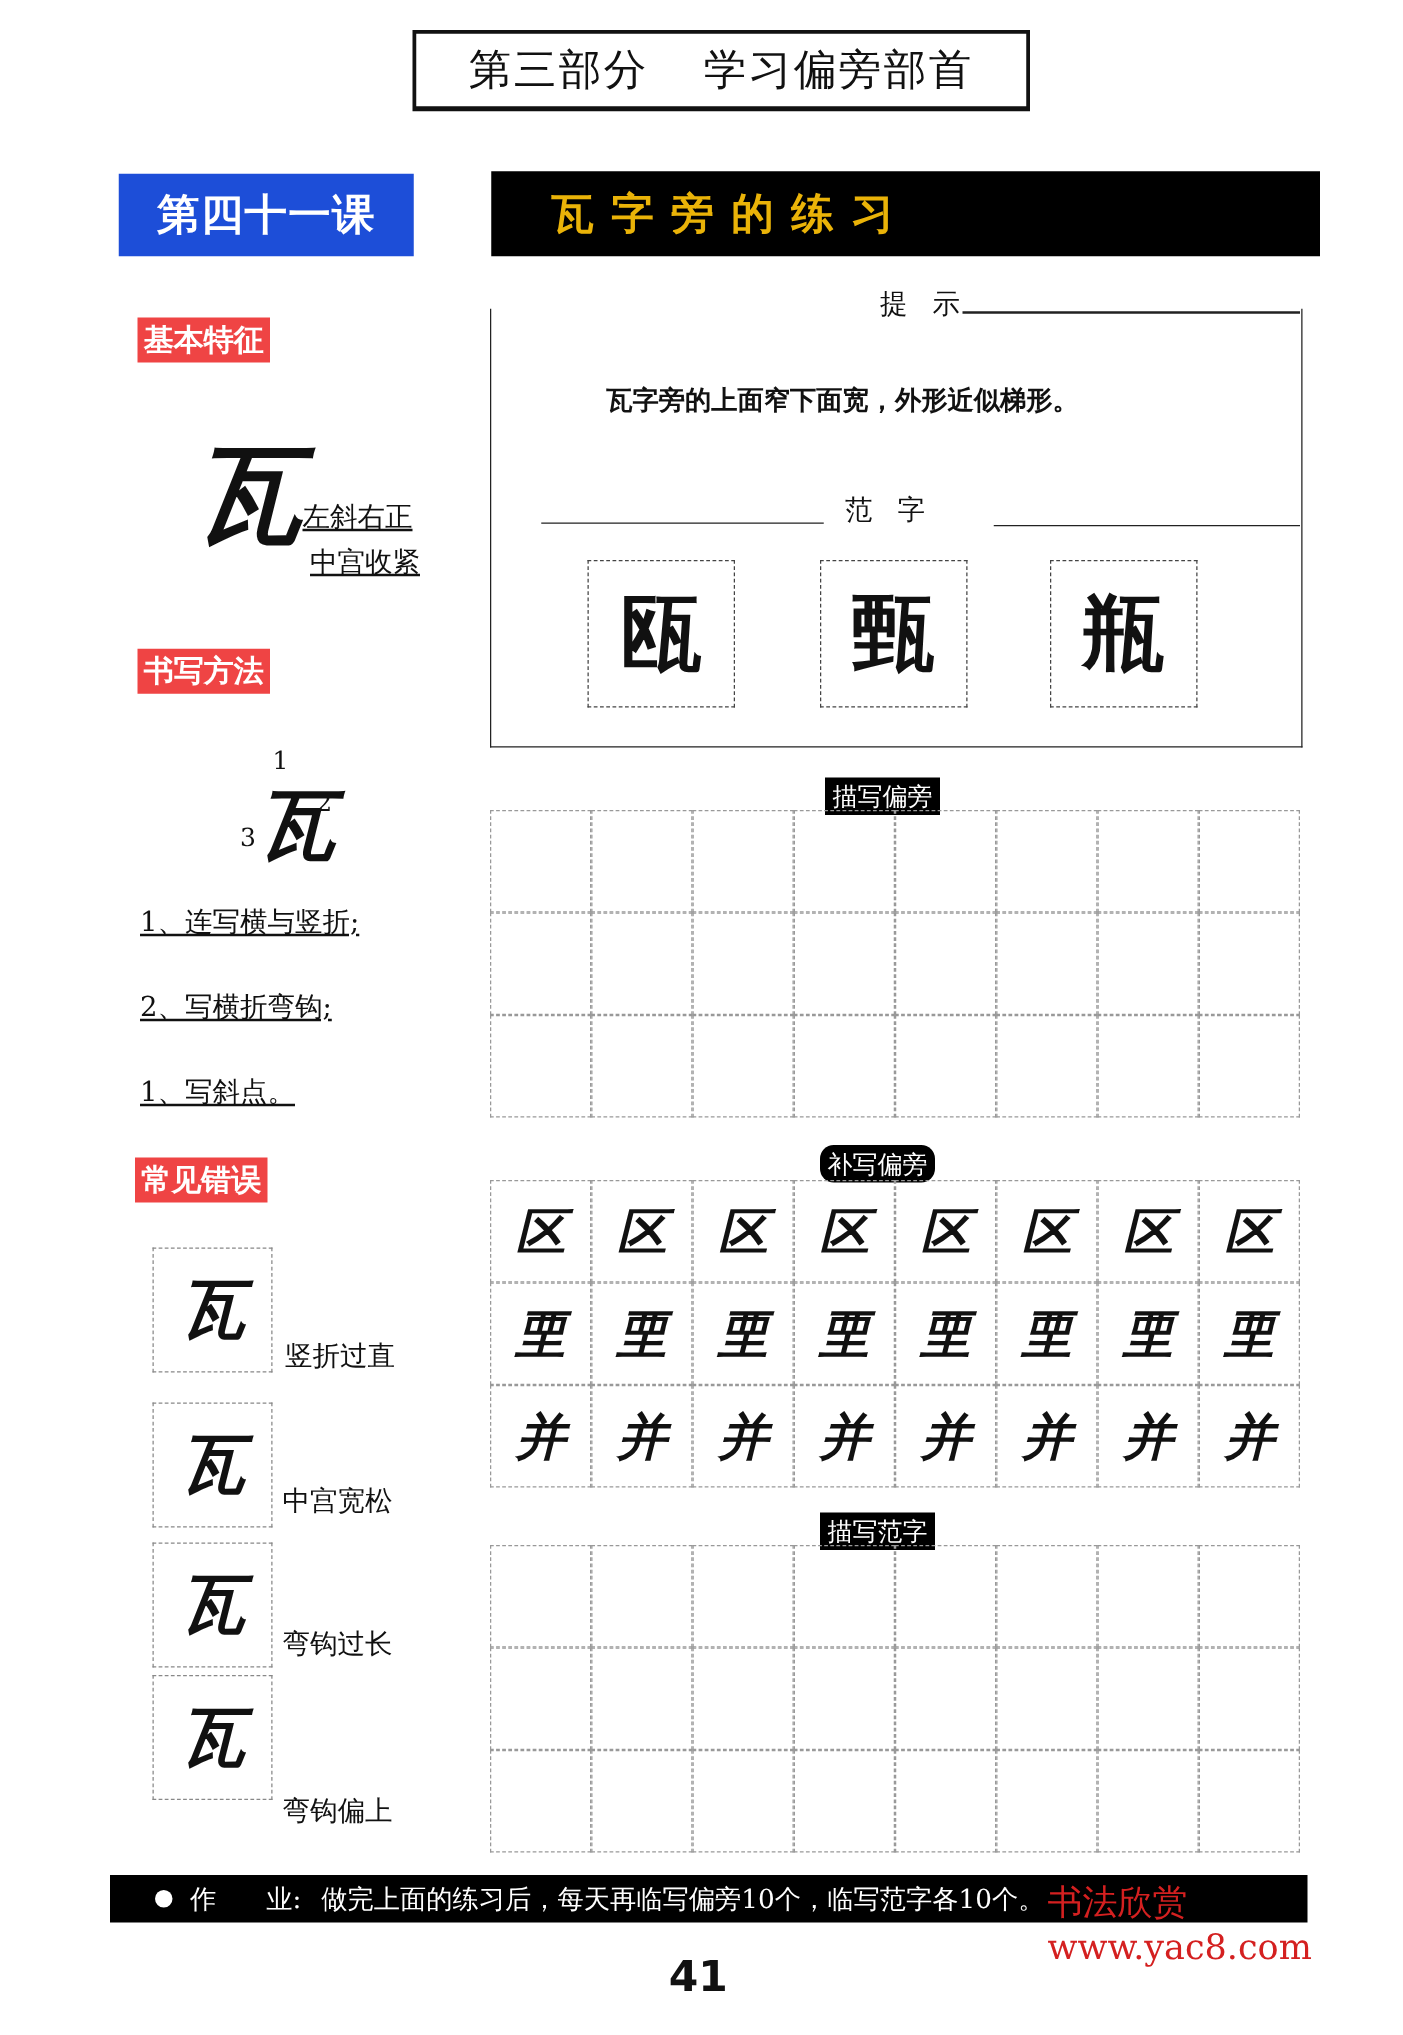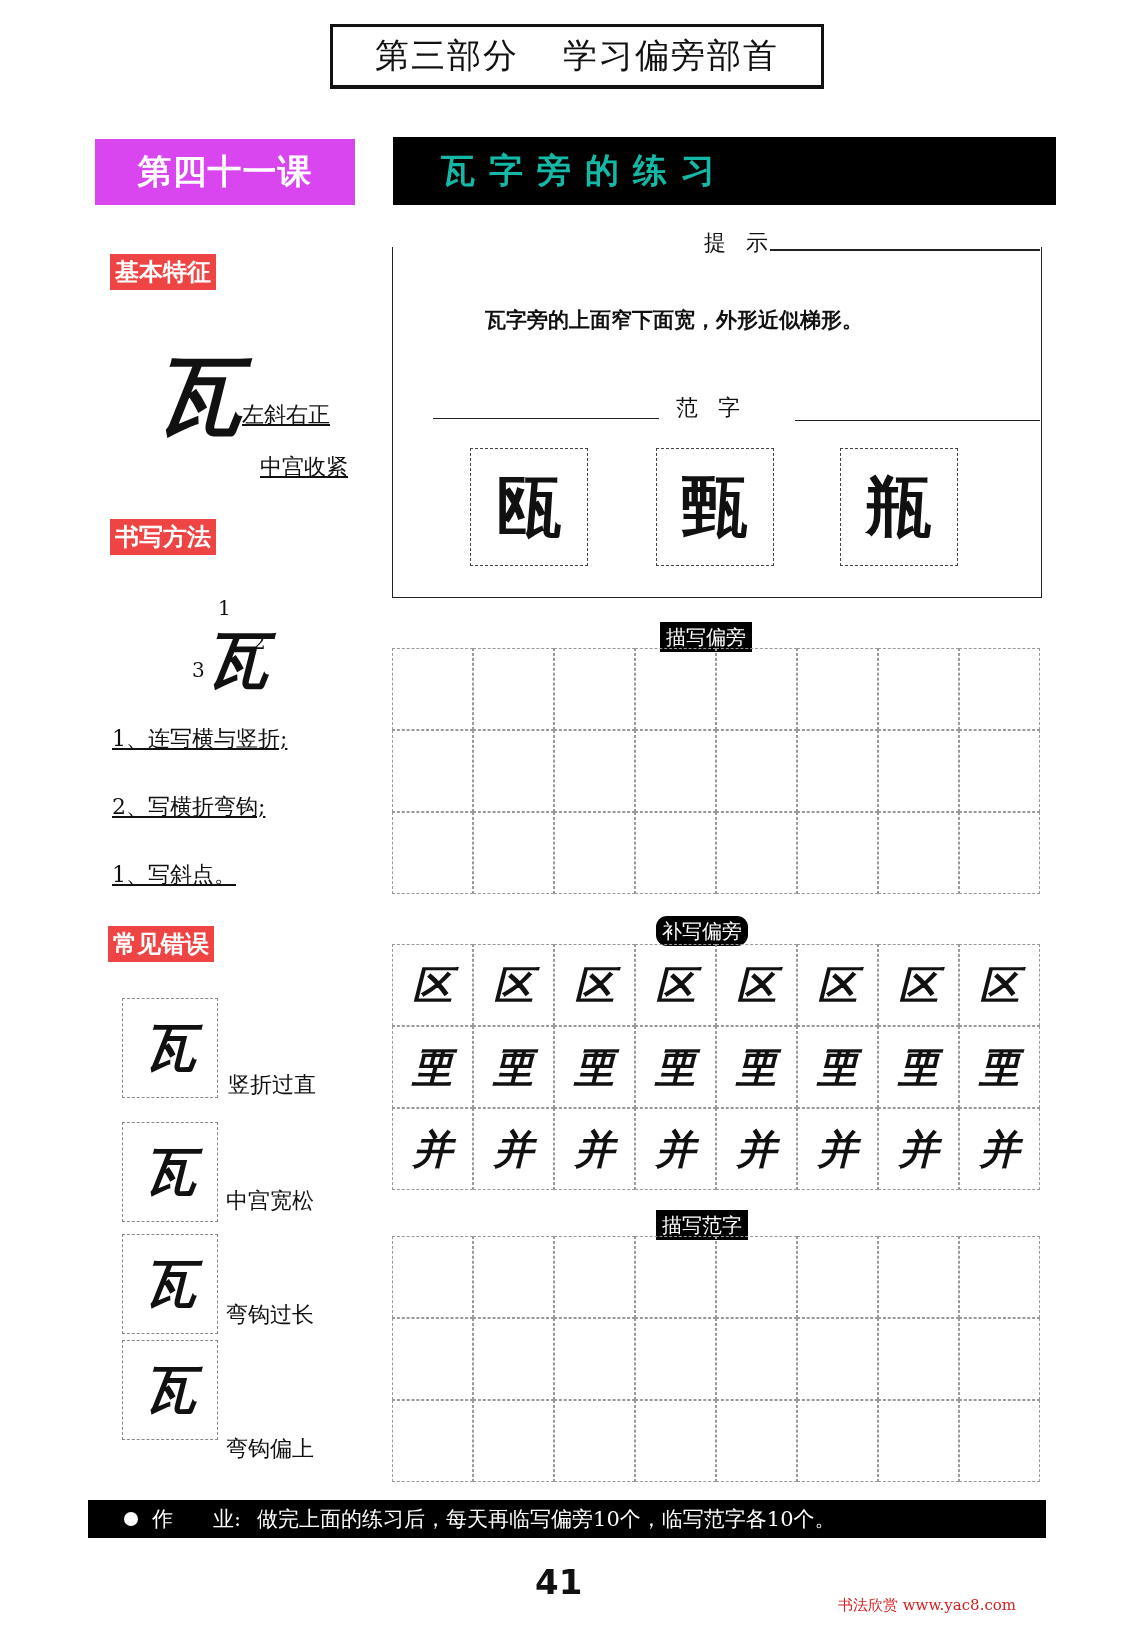--- a/index.html
+++ b/index.html
@@ -1,57 +1,57 @@
 <!DOCTYPE html>
 <html><head>
 <meta charset="utf-8">
 <style>
   html,body{margin:0;padding:0;background:#fff;}
   body{width:1122px;height:1628px;position:relative;overflow:hidden;font-family:"DejaVu Serif",serif;color:#111;}
   .abs{position:absolute;}
   .part-box{left:330px;top:24px;width:488px;height:58px;border:3px solid #111;border-bottom-width:4px;display:flex;align-items:center;justify-content:center;font-size:34px;letter-spacing:2px;font-family:"DejaVu Serif",serif;}
   .part-box span{margin:0 22px;}
-  .lesson-num{left:95px;top:139px;width:260px;height:66px;background:#d946ef;color:#fff;display:flex;align-items:center;justify-content:center;font-family:"DejaVu Sans",sans-serif;font-weight:bold;font-size:34px;letter-spacing:1px;}
-  .lesson-title{left:393px;top:137px;width:663px;height:68px;background:#000;color:#14b8a6;display:flex;align-items:center;padding-left:48px;box-sizing:border-box;font-family:"DejaVu Sans",sans-serif;font-weight:bold;font-size:34px;letter-spacing:14px;}
+  .lesson-num{left:95px;top:139px;width:236px;height:66px;background:#1d4ed8;color:#fff;display:flex;align-items:center;justify-content:center;font-family:"DejaVu Sans",sans-serif;font-weight:bold;font-size:34px;letter-spacing:1px;}
+  .lesson-title{left:393px;top:137px;width:663px;height:68px;background:#000;color:#eab308;display:flex;align-items:center;padding-left:48px;box-sizing:border-box;font-family:"DejaVu Sans",sans-serif;font-weight:bold;font-size:34px;letter-spacing:14px;}
   .tag{background:#ef4444;color:#fff;font-family:"DejaVu Sans",sans-serif;font-weight:bold;font-size:24px;padding:3px 5px;line-height:30px;}
   .big-char{font-family:"DejaVu Serif",serif;font-style:italic;font-weight:bold;}
   .note{font-size:22px;line-height:34px;text-decoration:underline;}
   .hint-frame{left:392px;top:247px;width:648px;height:350px;border-left:1px solid #222;border-right:1px solid #222;border-bottom:1px solid #222;}
   .hint-topline{left:770px;top:249px;width:270px;border-top:2px solid #222;}
   .hint-label{left:704px;top:228px;font-size:22px;letter-spacing:20px;}
   .hint-text{left:392px;top:306px;width:564px;text-align:center;font-size:21px;font-weight:bold;}
   .model-label{left:676px;top:393px;font-size:22px;letter-spacing:20px;}
   .model-line-l{left:433px;top:418px;width:226px;border-top:1px solid #222;}
   .model-line-r{left:795px;top:420px;width:245px;border-top:1px solid #222;}
   .model-box{top:448px;width:116px;height:116px;border:1px dashed #444;display:flex;align-items:center;justify-content:center;font-size:66px;font-family:"DejaVu Serif",serif;font-weight:bold;}
   .sec-label{background:#000;color:#fff;font-size:20px;padding:2px 6px;line-height:26px;}
   .grid{left:392px;width:648px;display:grid;grid-template-columns:repeat(8,1fr);}
   .cell{height:82px;border:1px dashed #999;box-sizing:border-box;display:flex;align-items:center;justify-content:center;font-size:40px;font-weight:bold;font-style:italic;}
   .homework{left:88px;top:1500px;width:958px;height:38px;background:#000;color:#fff;display:flex;align-items:center;font-size:21px;padding-left:36px;box-sizing:border-box;}
   .bullet{width:14px;height:14px;border-radius:50%;background:#fff;display:inline-block;margin-right:14px;}
   .page-num{left:535px;top:1562px;font-family:"DejaVu Sans",sans-serif;font-weight:bold;font-size:34px;}
-  .watermark{left:838px;top:1596px;color:#d42020;font-size:15px;font-family:"DejaVu Serif",serif;}
+  .watermark{left:838px;top:1503px;color:#d42020;font-size:28px;font-family:"DejaVu Serif",serif;}
   .err-box{width:96px;height:100px;border:1px dashed #888;box-sizing:border-box;display:flex;align-items:center;justify-content:center;font-size:52px;font-style:italic;font-weight:bold;}
   .err-label{font-size:22px;}
 </style>
 </head>
 <body>
 
 <div class="abs part-box">
   <span>第三部分</span>
   <span>学习偏旁部首</span>
 </div>
 
 <div class="abs lesson-num">第四十一课</div>
 <div class="abs lesson-title">瓦字旁的练习</div>
 
 <div class="abs tag" style="left:110px;top:254px;">基本特征</div>
 <div class="abs big-char" style="left:155px;top:338px;font-size:86px;">瓦</div>
 <div class="abs note" style="left:242px;top:398px;">左斜右正</div>
-<div class="abs note" style="left:260px;top:434px;margin-top:16px;">中宫收紧</div>
+<div class="abs note" style="left:248px;top:434px;">中宫收紧</div>
 
 <div class="abs tag" style="left:110px;top:519px;">书写方法</div>
 <div class="abs" style="left:218px;top:596px;font-size:20px;">1</div>
 <div class="abs" style="left:253px;top:630px;font-size:20px;">2</div>
 <div class="abs" style="left:192px;top:658px;font-size:20px;">3</div>
 <div class="abs big-char" style="left:206px;top:618px;font-size:62px;">瓦</div>
 <div class="abs note" style="left:112px;top:722px;">1、连写横与竖折;</div>
 <div class="abs note" style="left:112px;top:790px;">2、写横折弯钩;</div>
 <div class="abs note" style="left:112px;top:858px;">1、写斜点。</div>
 

